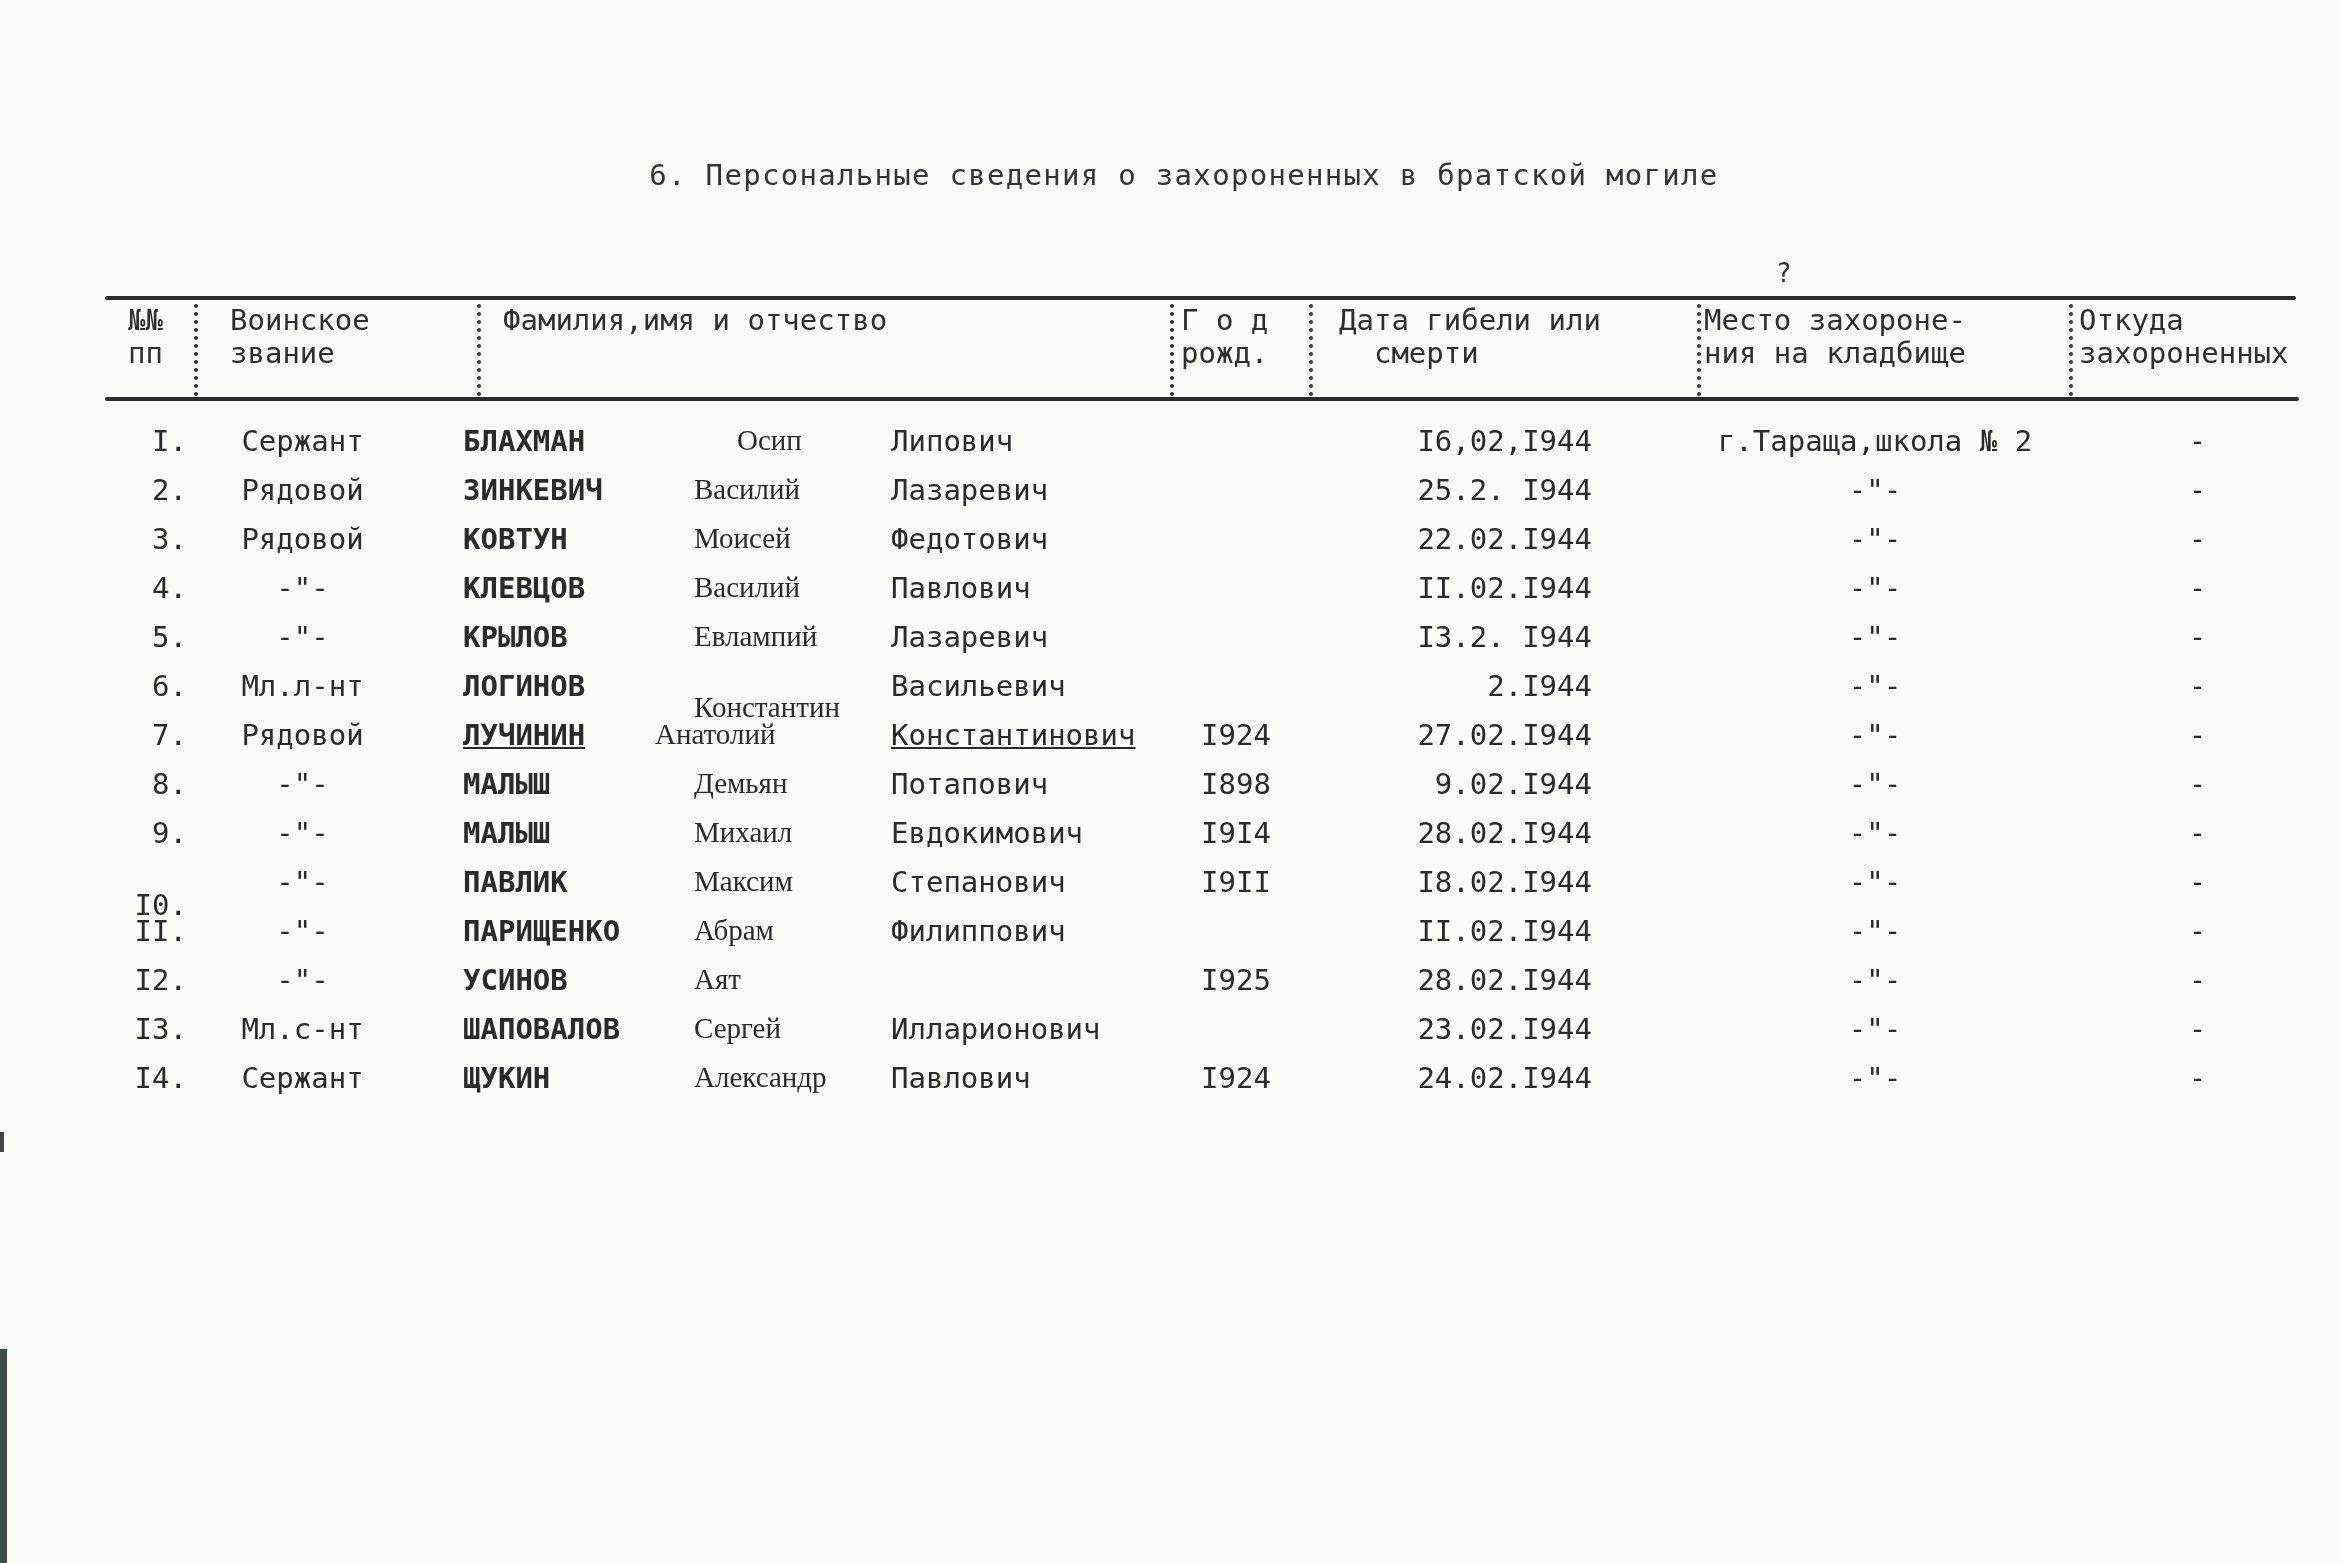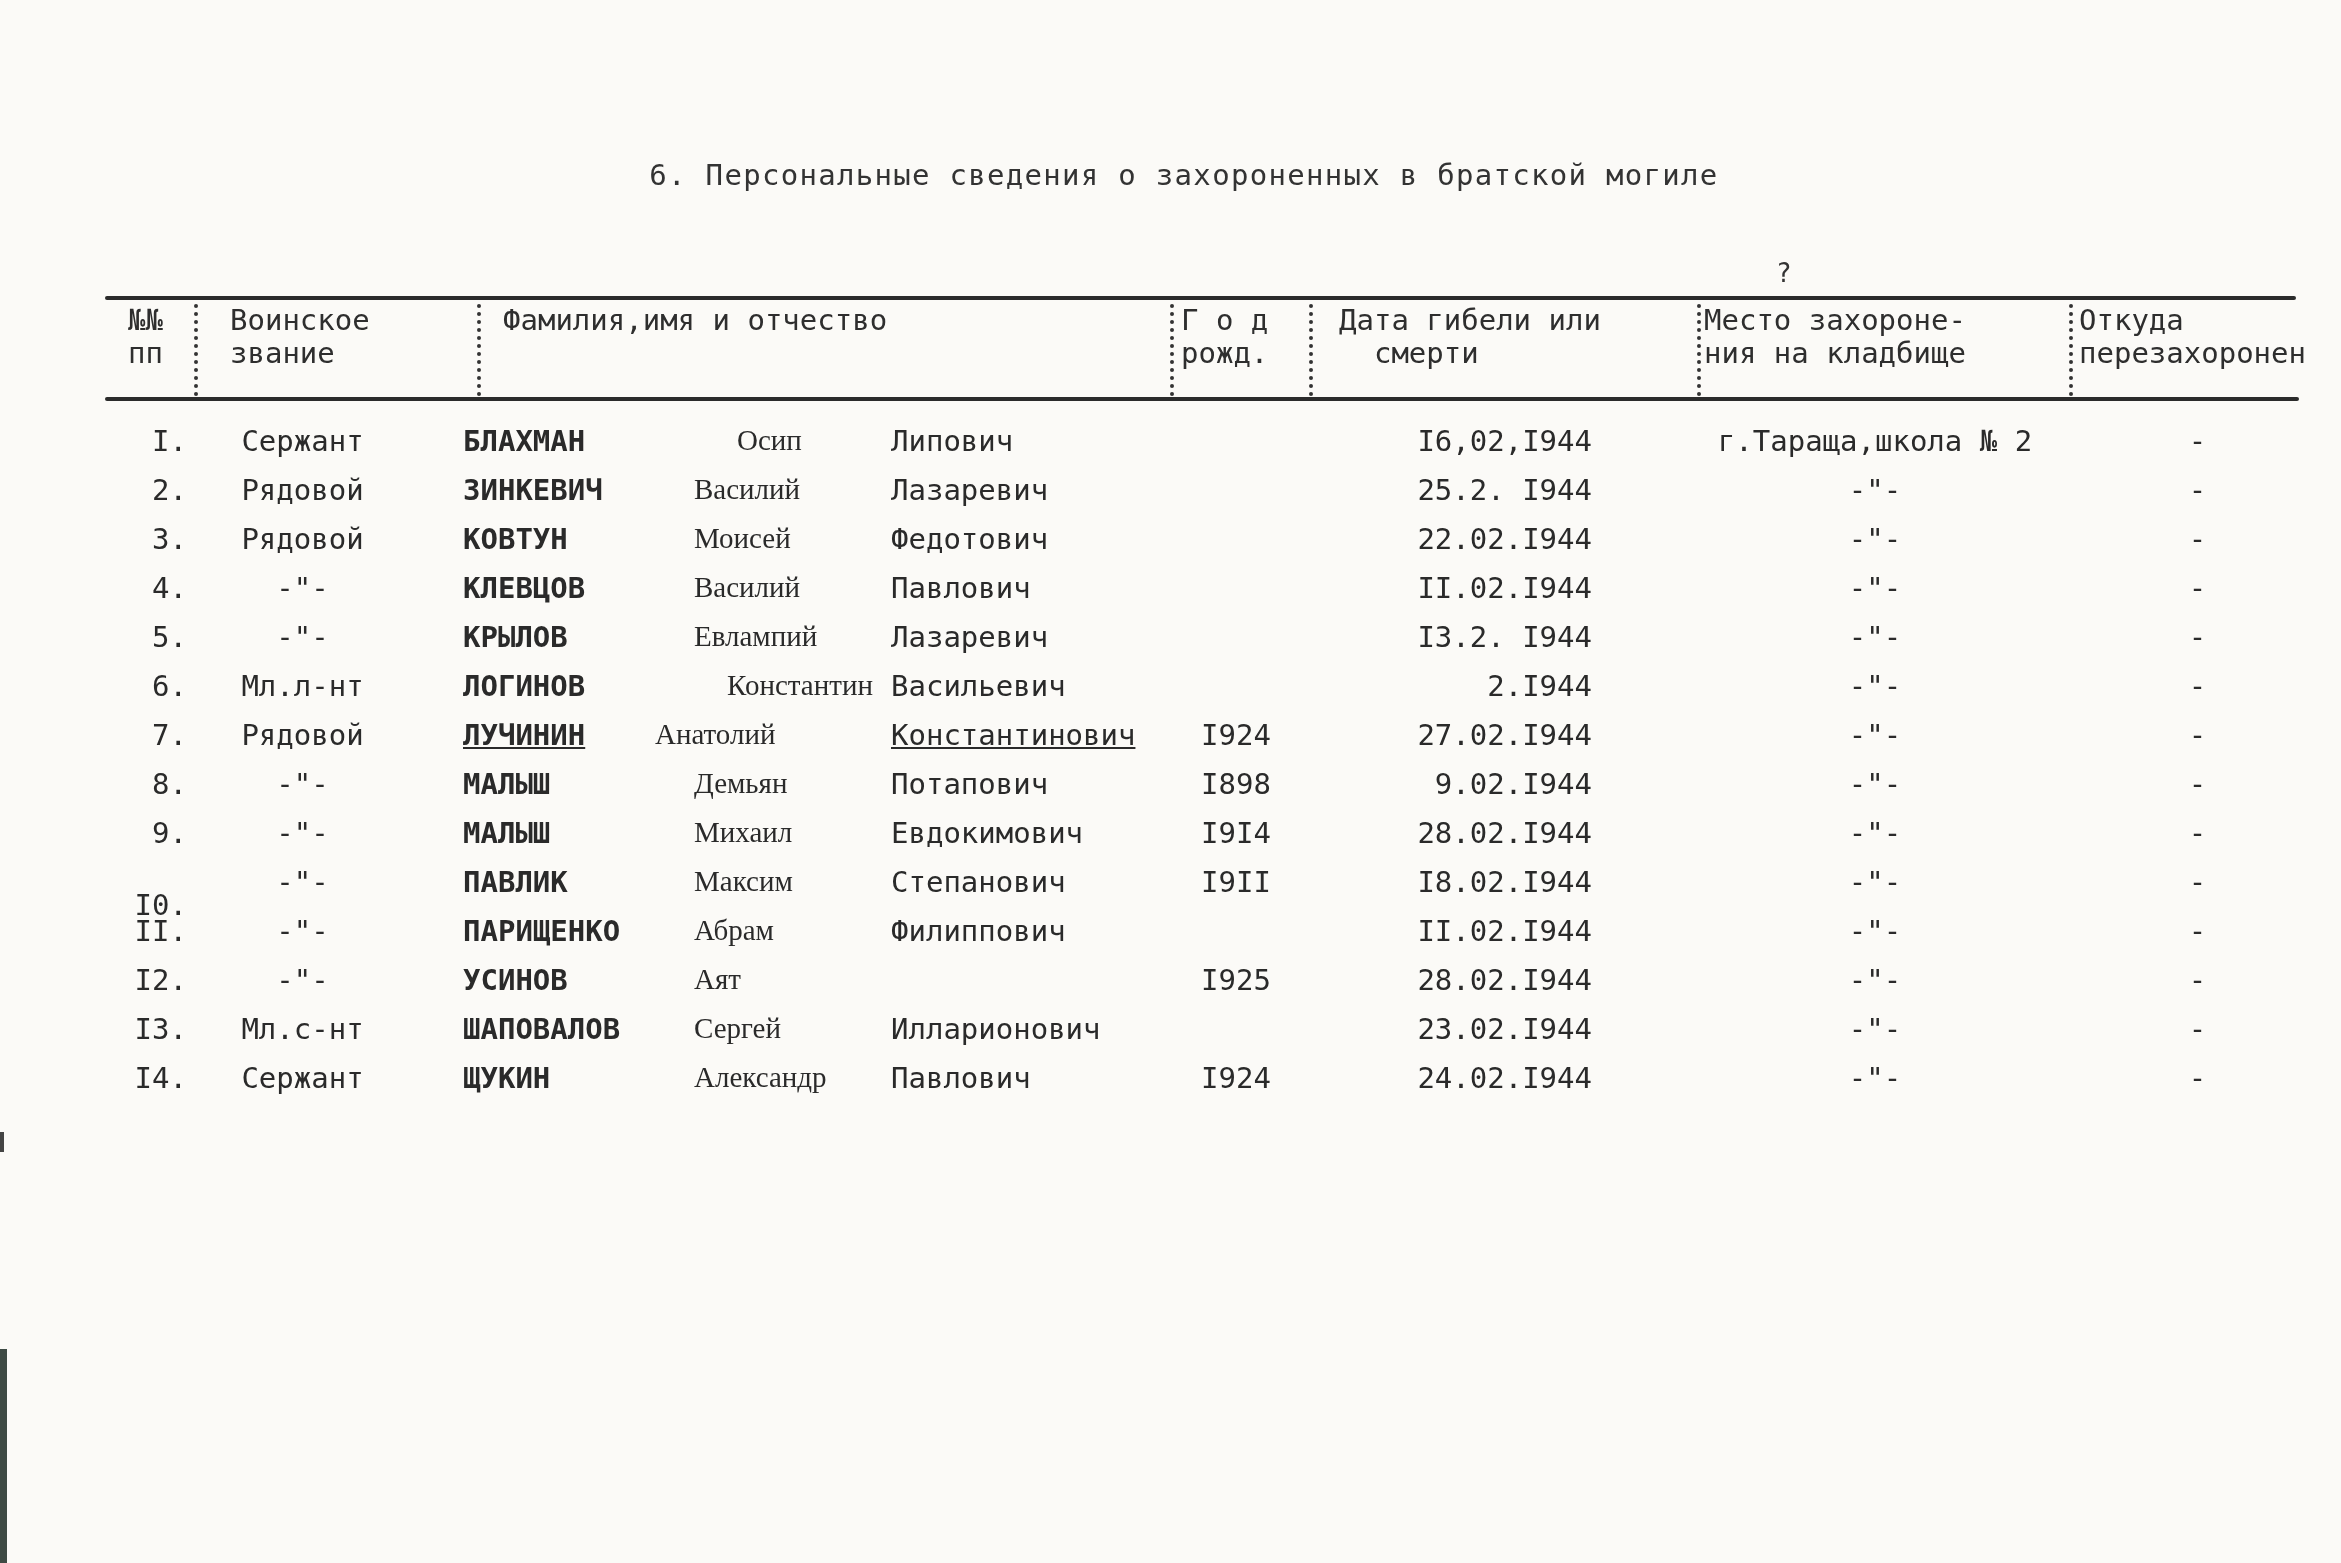--- a/index.html
+++ b/index.html
@@ -58,21 +58,21 @@
     <div class="hdr" style="left:1181px;white-space:pre;">Г о д
 рожд.</div>
     <div class="sep" style="left:1309px;"></div>
     <div class="hdr" style="left:1339px;white-space:pre;">Дата гибели или
   смерти</div>
     <div class="sep" style="left:1697px;"></div>
     <div class="hdr" style="left:1704px;white-space:pre;">Место захороне-
 ния на кладбище</div>
     <div class="sep" style="left:2069px;"></div>
     <div class="hdr" style="left:2079px;white-space:pre;">Откуда
-перезахоронен</div>
+захороненных</div>
   </div>
 
   <div id="rows">
       <div>
         <div class="cell c-num" style="top: 424px;">I.</div>
         <div class="cell c-rank" style="top: 424px;">Сержант</div>
         <div class="cell c-last bold" style="top: 424px;">БЛАХМАН</div>
         <div class="cell c-first" style="top: 424px; left: 737px;">Осип</div>
         <div class="cell c-pat" style="top: 424px;">Липович</div>
         <div class="cell c-year" style="top: 424px;"></div>
@@ -121,21 +121,21 @@
         <div class="cell c-pat" style="top: 620px;">Лазаревич</div>
         <div class="cell c-year" style="top: 620px;"></div>
         <div class="cell c-date" style="top: 620px;">I3.2. I944</div>
         <div class="cell c-place" style="top: 620px;">-"-</div>
         <div class="cell c-from" style="top: 620px;">-</div>
       </div>
       <div>
         <div class="cell c-num" style="top: 669px;">6.</div>
         <div class="cell c-rank" style="top: 669px;">Мл.л-нт</div>
         <div class="cell c-last bold" style="top: 669px;">ЛОГИНОВ</div>
-        <div class="cell c-first" style="top: 669px; margin-left: 33px;">Константин</div>
+        <div class="cell c-first" style="top: 691px;">Константин</div>
         <div class="cell c-pat" style="top: 669px;">Васильевич</div>
         <div class="cell c-year" style="top: 669px;"></div>
         <div class="cell c-date" style="top: 669px;">2.I944</div>
         <div class="cell c-place" style="top: 669px;">-"-</div>
         <div class="cell c-from" style="top: 669px;">-</div>
       </div>
       <div>
         <div class="cell c-num" style="top: 718px;">7.</div>
         <div class="cell c-rank" style="top: 718px;">Рядовой</div>
         <div class="cell c-last bold" style="top: 718px; text-decoration: underline;">ЛУЧИНИН</div>

